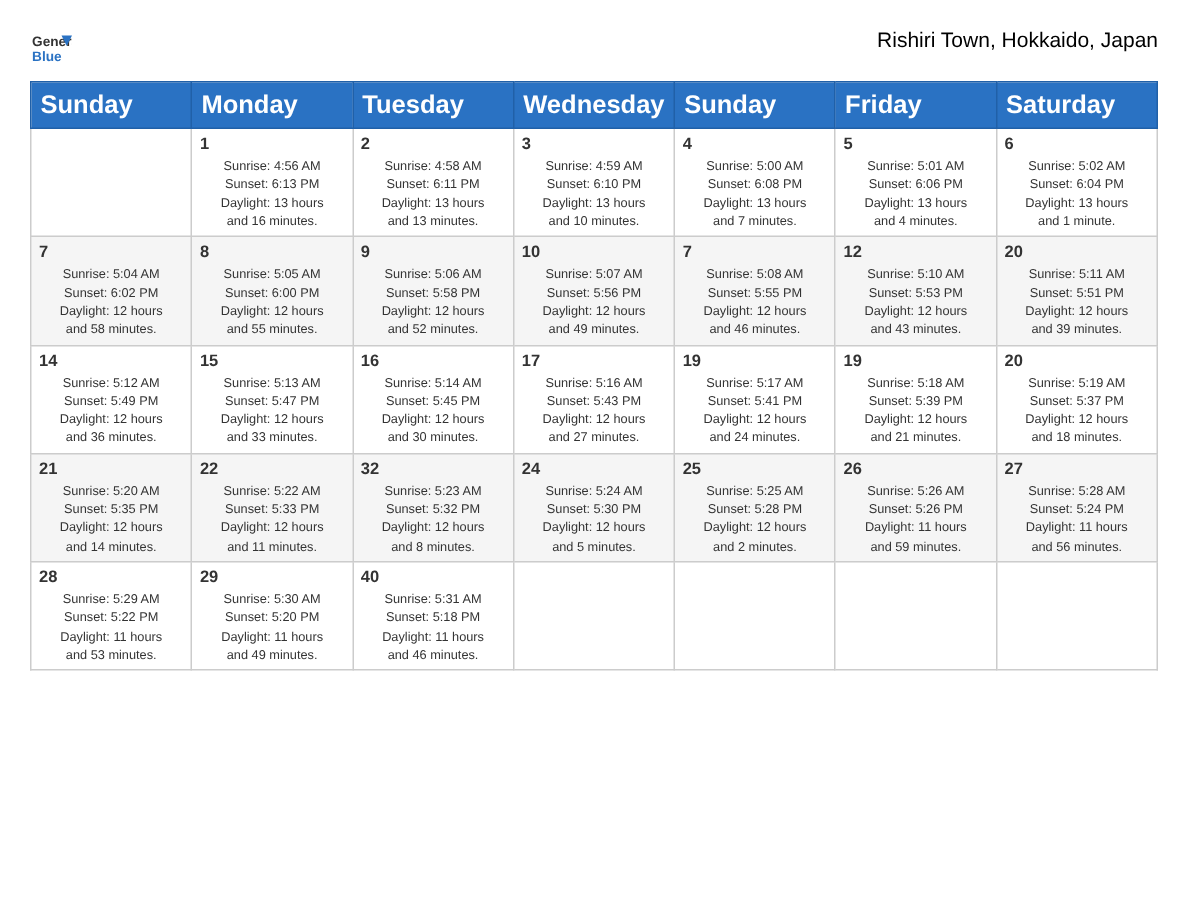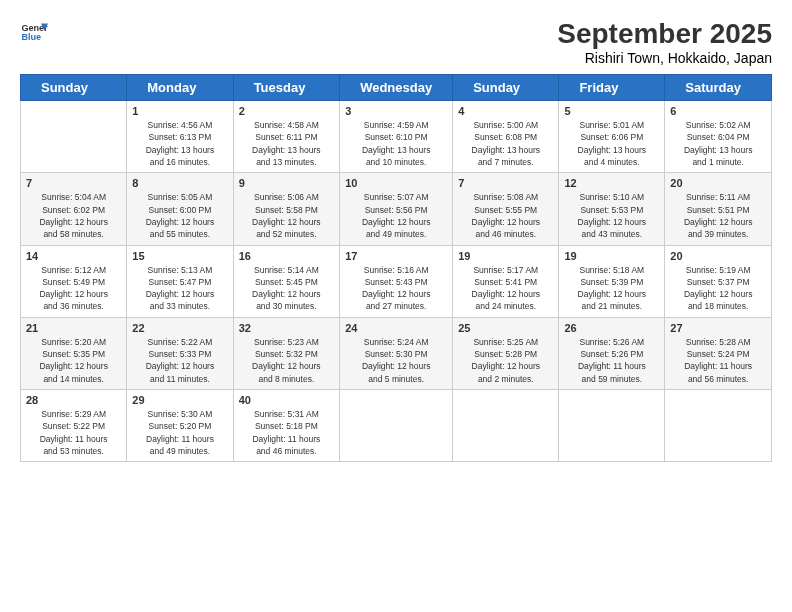--- a/index.html
+++ b/index.html
@@ -44,23 +44,23 @@
       color: #000000;
     }
     table {
       width: 100%;
       border-collapse: collapse;
       font-size: 9.5px;
     }
     thead tr th {
       background-color: #2a72c3;
       color: #fff;
-      padding: 5px 20px;
+      padding: 5px 6px;
       text-align: left;
-      font-size: 13px;
+      font-size: 17px;
       font-weight: bold;
       border: 1px solid #2060a8;
     }
     tbody tr td {
       border: 1px solid #ccc;
       vertical-align: top;
       padding: 4px 5px;
       min-height: 70px;
       color: #333;
       width: 14.28%;
@@ -93,21 +93,20 @@
 <div class="page">
   <div class="header">
     <div class="logo">
       <svg class="logo-icon" viewBox="0 0 40 40">
         <text x="2" y="18" font-size="13" font-weight="bold" fill="#333" font-family="Arial">General</text>
         <text x="2" y="32" font-size="13" font-weight="bold" fill="#2a72c3" font-family="Arial">Blue</text>
         <polygon points="30,8 40,8 35,18" fill="#2a72c3"></polygon>
       </svg>
     </div>
     <div class="title-block">
-      <div class="month-title">September 2025</div>
       <div class="location">Rishiri Town, Hokkaido, Japan</div>
     </div>
   </div>
 
   <table>
     <thead>
       <tr>
 
       <th>Sunday</th>
           <th>Monday</th>

